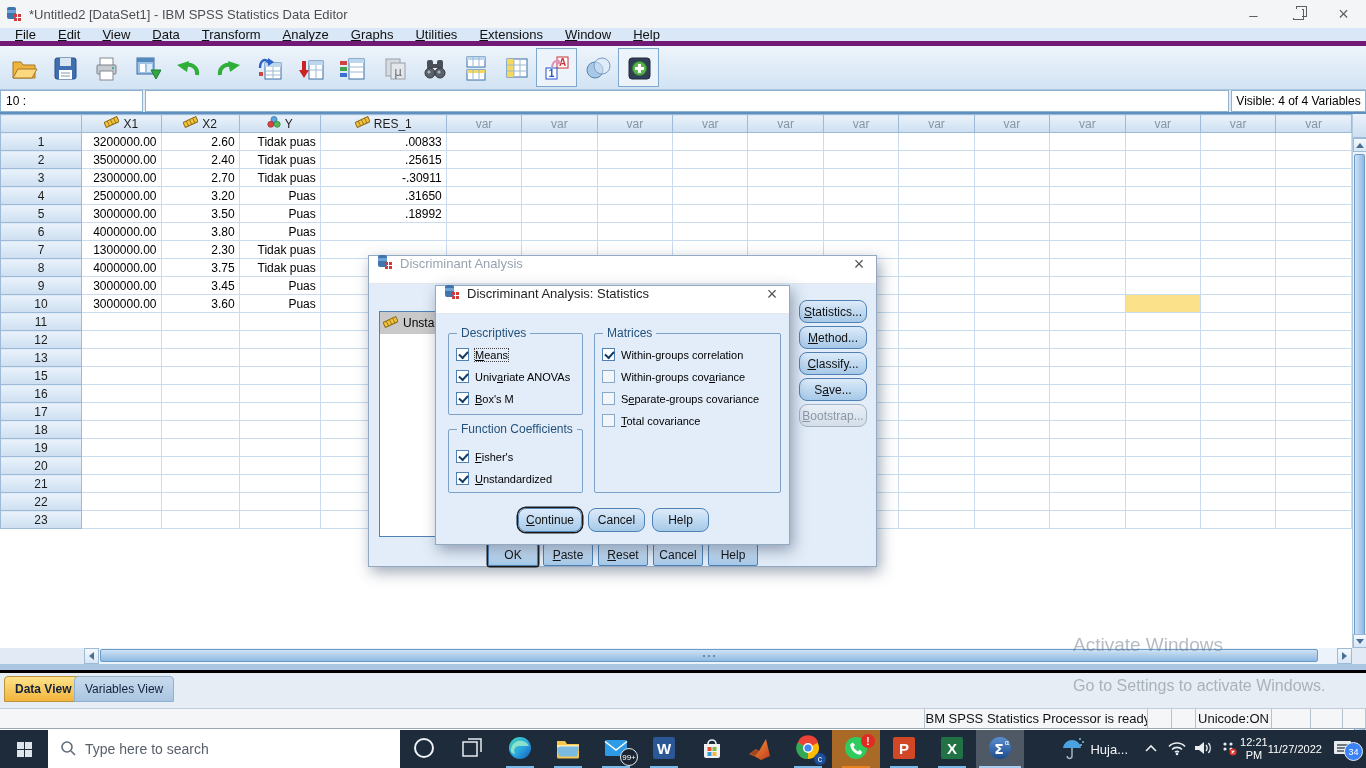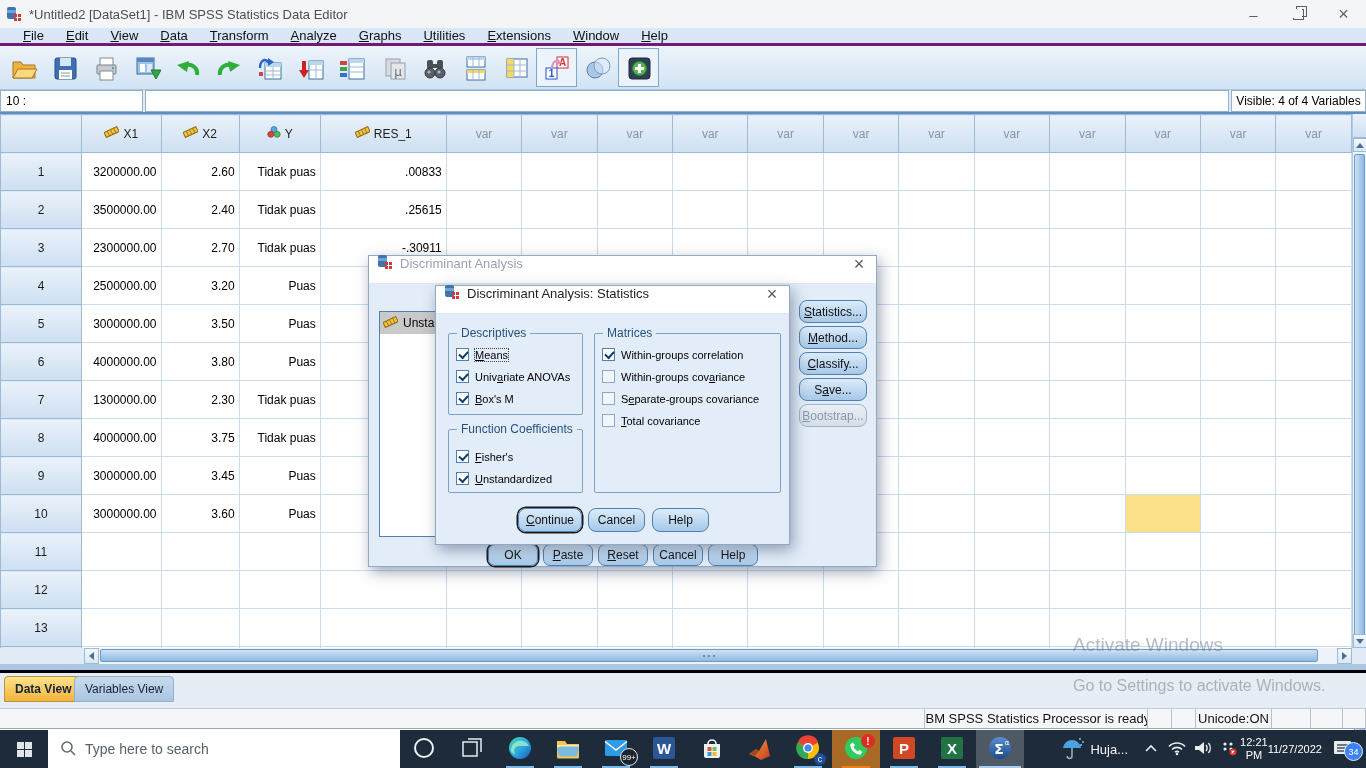--- a/index.html
+++ b/index.html
@@ -13,21 +13,21 @@
   .titlebar .app-ic{margin:0 7px 0 6px;display:flex;}
   .title-text{font-size:13px;color:#4a4f55;}
   .win-controls{margin-left:auto;display:flex;height:28px;}
   .win-btn{width:45px;height:28px;display:flex;align-items:center;justify-content:center;color:#5a5f66;font-size:15px;}
   .restore-glyph{width:9px;height:9px;border:1px solid #5a5f66;position:relative;background:#f4f5f6;}
   .restore-glyph:before{content:"";position:absolute;left:2px;top:-4px;width:9px;height:9px;border:1px solid #5a5f66;}
   .restore-glyph:after{content:"";position:absolute;left:-1px;top:-1px;width:9px;height:9px;background:#f4f5f6;}
 
   
   .menubar{position:absolute;left:0;top:28px;width:1366px;height:18px;background:#d9e7f6;
-           border-bottom:3px solid #701a75;display:flex;align-items:center;padding-left:12px;box-sizing:border-box;}
+           border-bottom:5px solid #701a75;display:flex;align-items:center;padding-left:4px;box-sizing:border-box;}
   .menu-item{font-size:13px;color:#111;padding:0 11px;line-height:18px;}
 
   
   .toolbar{position:absolute;left:0;top:46px;width:1366px;height:44px;box-sizing:border-box;
            background:linear-gradient(#eef4fb,#d2e3f4);border-bottom:1px solid #a9c4dc;
            display:flex;align-items:center;padding-left:3px;}
   .tool{width:41px;height:39px;display:flex;align-items:center;justify-content:center;
         background:transparent;border:1px solid transparent;padding:0;}
   .tool.pressed{border:1px solid #7da7cc;background:#ecf3fb;}
   .ticon{display:flex;}
@@ -38,21 +38,21 @@
   .ref-cell{position:absolute;left:0;top:0;width:143px;height:22px;background:#fff;
             border:1px solid #8fb2d1;box-sizing:border-box;line-height:20px;padding-left:5px;font-size:12px;}
   .ref-edit{position:absolute;left:145px;top:0;width:1084px;height:22px;background:#fff;
             border:1px solid #8fb2d1;box-sizing:border-box;}
   .ref-visible{position:absolute;left:1231px;top:0;width:135px;height:22px;background:#fff;
                border:1px solid #8fb2d1;box-sizing:border-box;line-height:20px;text-align:center;font-size:12px;}
 
   
   .grid-wrap{position:absolute;left:0;top:114px;width:1352px;height:534px;overflow:hidden;background:#fff;}
   table.grid{border-collapse:collapse;table-layout:fixed;}
-  table.grid tr{height:38px;}
+  table.grid tr{height:18px;}
   table.grid th{background:linear-gradient(#eaf2fb,#cddff1);border:1px solid #9dbbd6;
                 font-weight:normal;font-size:12px;color:#1c1c1c;padding:0;box-sizing:border-box;}
   table.grid th .hwrap{display:flex;align-items:center;justify-content:center;gap:4px;}
   table.grid th.var-col{color:#8795a5;}
   table.grid td{border:1px solid #c9dcee;font-size:12px;text-align:right;padding:0 4px 0 0;
                 box-sizing:border-box;background:#fff;white-space:nowrap;overflow:hidden;}
   table.grid td.rowhead{background:linear-gradient(#eaf2fb,#cddff1);border:1px solid #9dbbd6;
                         text-align:center;padding:0;color:#1c1c1c;}
   table.grid td.selected{background:#fbe189;}
 
@@ -100,21 +100,21 @@
   #dlg-disc{left:368px;top:255px;width:509px;height:312px;z-index:10;}
   #dlg-stat{left:435px;top:285px;width:355px;height:260px;z-index:20;}
   .varlist{position:absolute;left:10px;top:55px;width:250px;height:226px;background:#fff;border:1px solid #4f81b5;box-sizing:border-box;}
   .varitem{height:22px;display:flex;align-items:center;gap:5px;padding-left:3px;background:#c9c9c9;font-size:12px;}
   .btn{background:linear-gradient(#dcebfa,#a6c9e8);border:1px solid #4f81b5;border-radius:8px;
        font-size:12px;color:#111;display:flex;align-items:center;justify-content:center;
        box-sizing:border-box;font-family:"Liberation Sans",sans-serif;padding:0;}
   .btn.disabled{background:linear-gradient(#e9eff6,#d4dee9);border-color:#a3b4c4;color:#8b98a6;}
   .btn.default{box-shadow:0 0 0 1.5px #1a1a1a;}
   .side-btn{position:absolute;left:430px;width:68px;height:23px;}
-  .bot-btn{position:absolute;top:288px;width:50px;height:22px;border-radius:7px;}
+  .bot-btn{position:absolute;top:288px;width:50px;height:22px;border-radius:2px;}
   .group{position:absolute;border:1px solid #7ba3c9;border-radius:2px;}
   .group-title{position:absolute;top:-8px;left:8px;background:#e3edf9;padding:0 4px;color:#24527c;font-size:12px;white-space:nowrap;}
   .cb-row{position:absolute;height:17px;display:flex;align-items:center;gap:6px;font-size:11px;white-space:nowrap;}
   .cb{width:13px;height:13px;background:#fff;border:1px solid #4f81b5;box-sizing:border-box;position:relative;flex:0 0 auto;}
   .cb.unchecked{border-color:#8aa8c8;background:#f2f6fa;}
   .cb.checked:after{content:"";position:absolute;left:2px;top:2px;width:7px;height:4px;
                     border-left:2px solid #123c68;border-bottom:2px solid #123c68;transform:rotate(-48deg);}
   .cb-label.focus{outline:1px dotted #444;}
   .stat-btn{position:absolute;top:222px;height:24px;border-radius:8px;}
 

